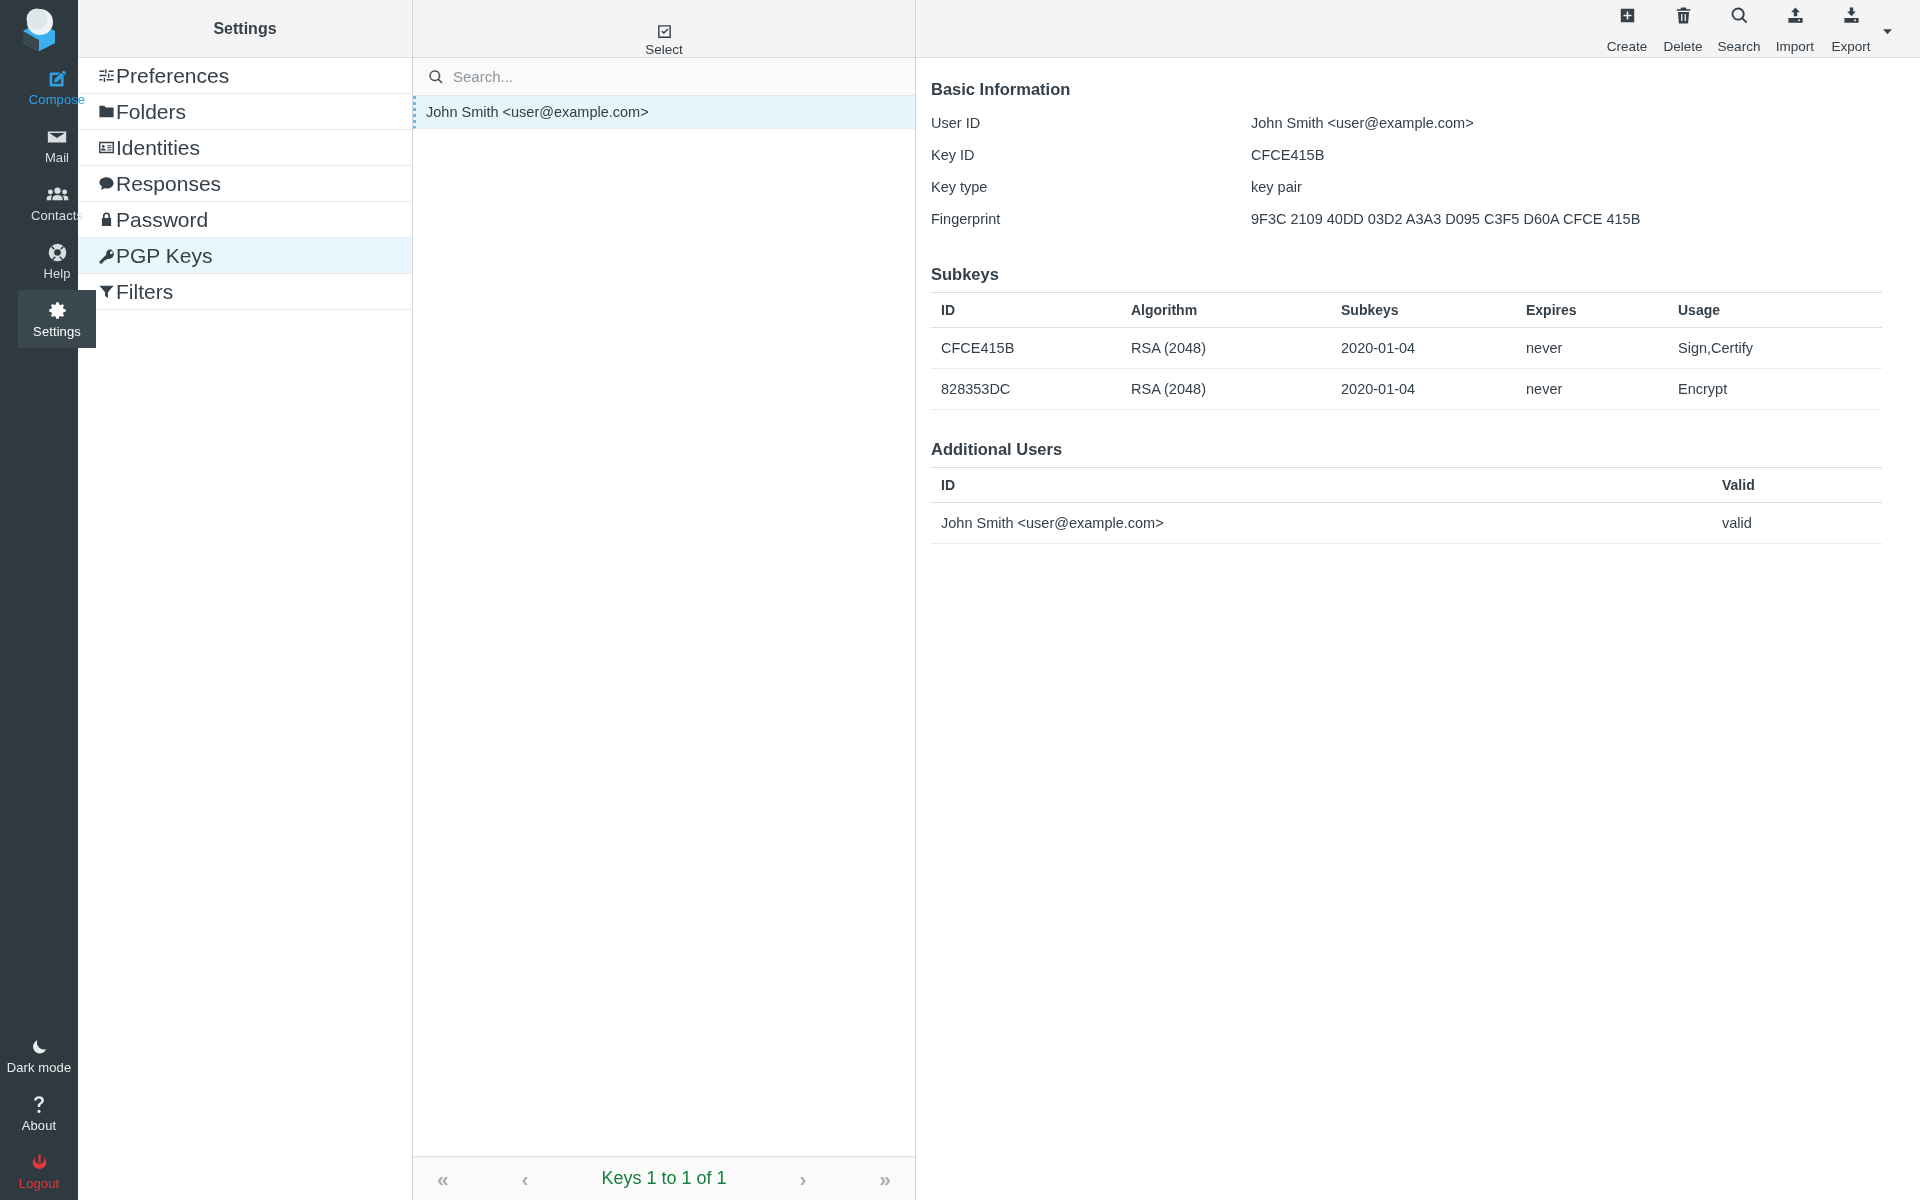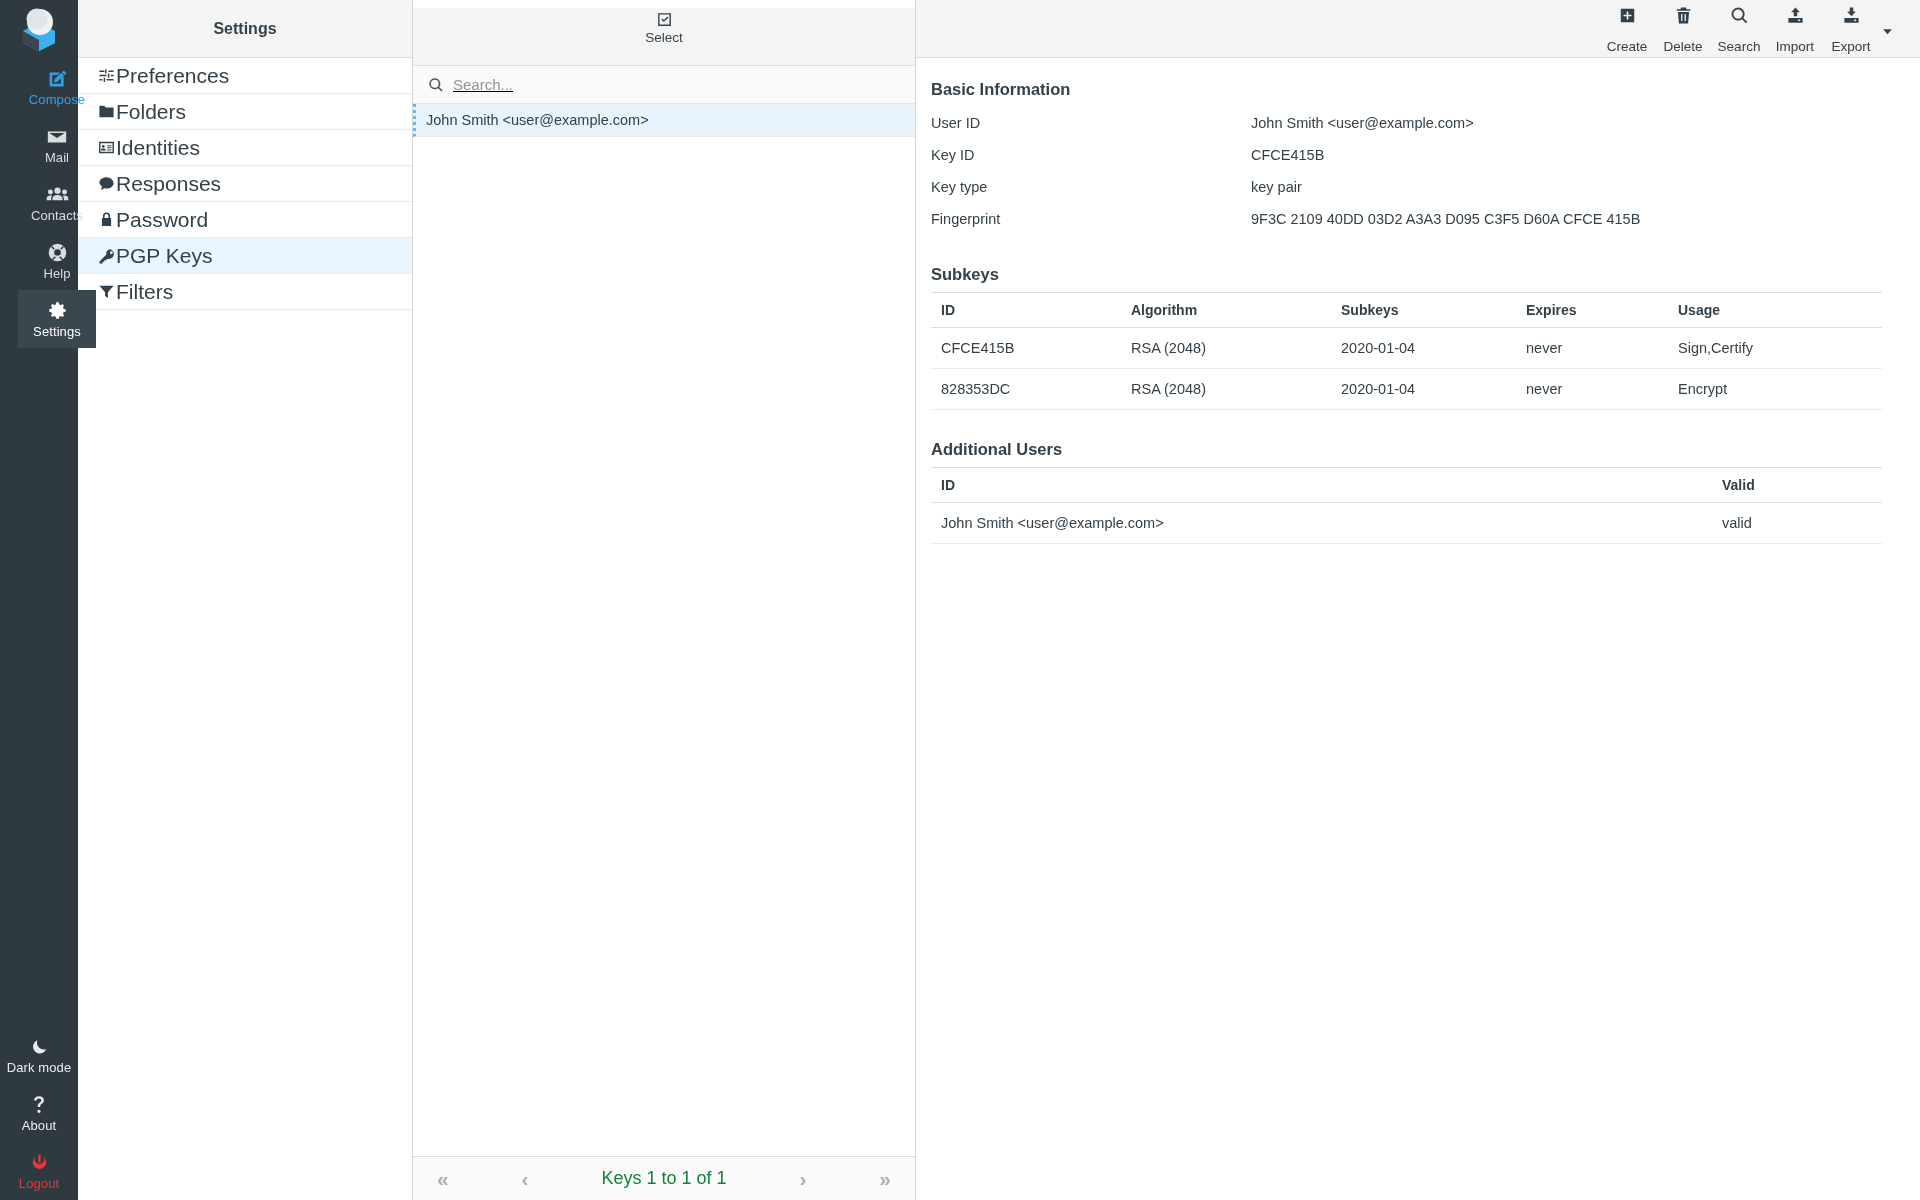--- a/index.html
+++ b/index.html
@@ -63,32 +63,32 @@
 
   
   .col-list {
     width: 503px; flex: 0 0 503px; height: 1200px;
     background: #ffffff; border-right: 1px solid #d2d6d9;
     display: flex; flex-direction: column; position: relative;
   }
   .list-header {
     height: 58px; flex: 0 0 58px;
     background: #f4f4f4; border-bottom: 1px solid #dcdfe1;
-    display: flex; align-items: flex-start; justify-content: center; margin-top: 8px;
+    display: flex; align-items: flex-end; justify-content: center;
   }
   .select-btn {
     display: flex; flex-direction: column; align-items: center; gap: 2px;
     color: #35414a; cursor: pointer; padding-top: 3px;
   }
   .select-btn svg { fill: currentColor; display:block; }
   .select-btn .lbl { font-size: 13.5px; }
   .searchbar {
     height: 38px; flex: 0 0 38px;
     background: #fafafa; border-bottom: 1px solid #e6e6e6;
-    display: flex; align-items: center; gap: 9px; padding: 0 0 0 15px; text-decoration: underline;
+    display: flex; align-items: center; gap: 9px; padding: 0 0 0 15px;
   }
   .searchbar .sico { color: #4a555d; display:flex; }
   .searchbar .sico svg { fill: currentColor; display:block; }
   .searchbar input {
     flex: 1; border: 0; outline: 0; background: transparent;
     font-size: 15px; color: #35414a; font-family: inherit;
   }
   .searchbar input::placeholder { color: #8d959b; }
   .keylist { flex: 1 1 auto; overflow: hidden; }
   .key-row {

